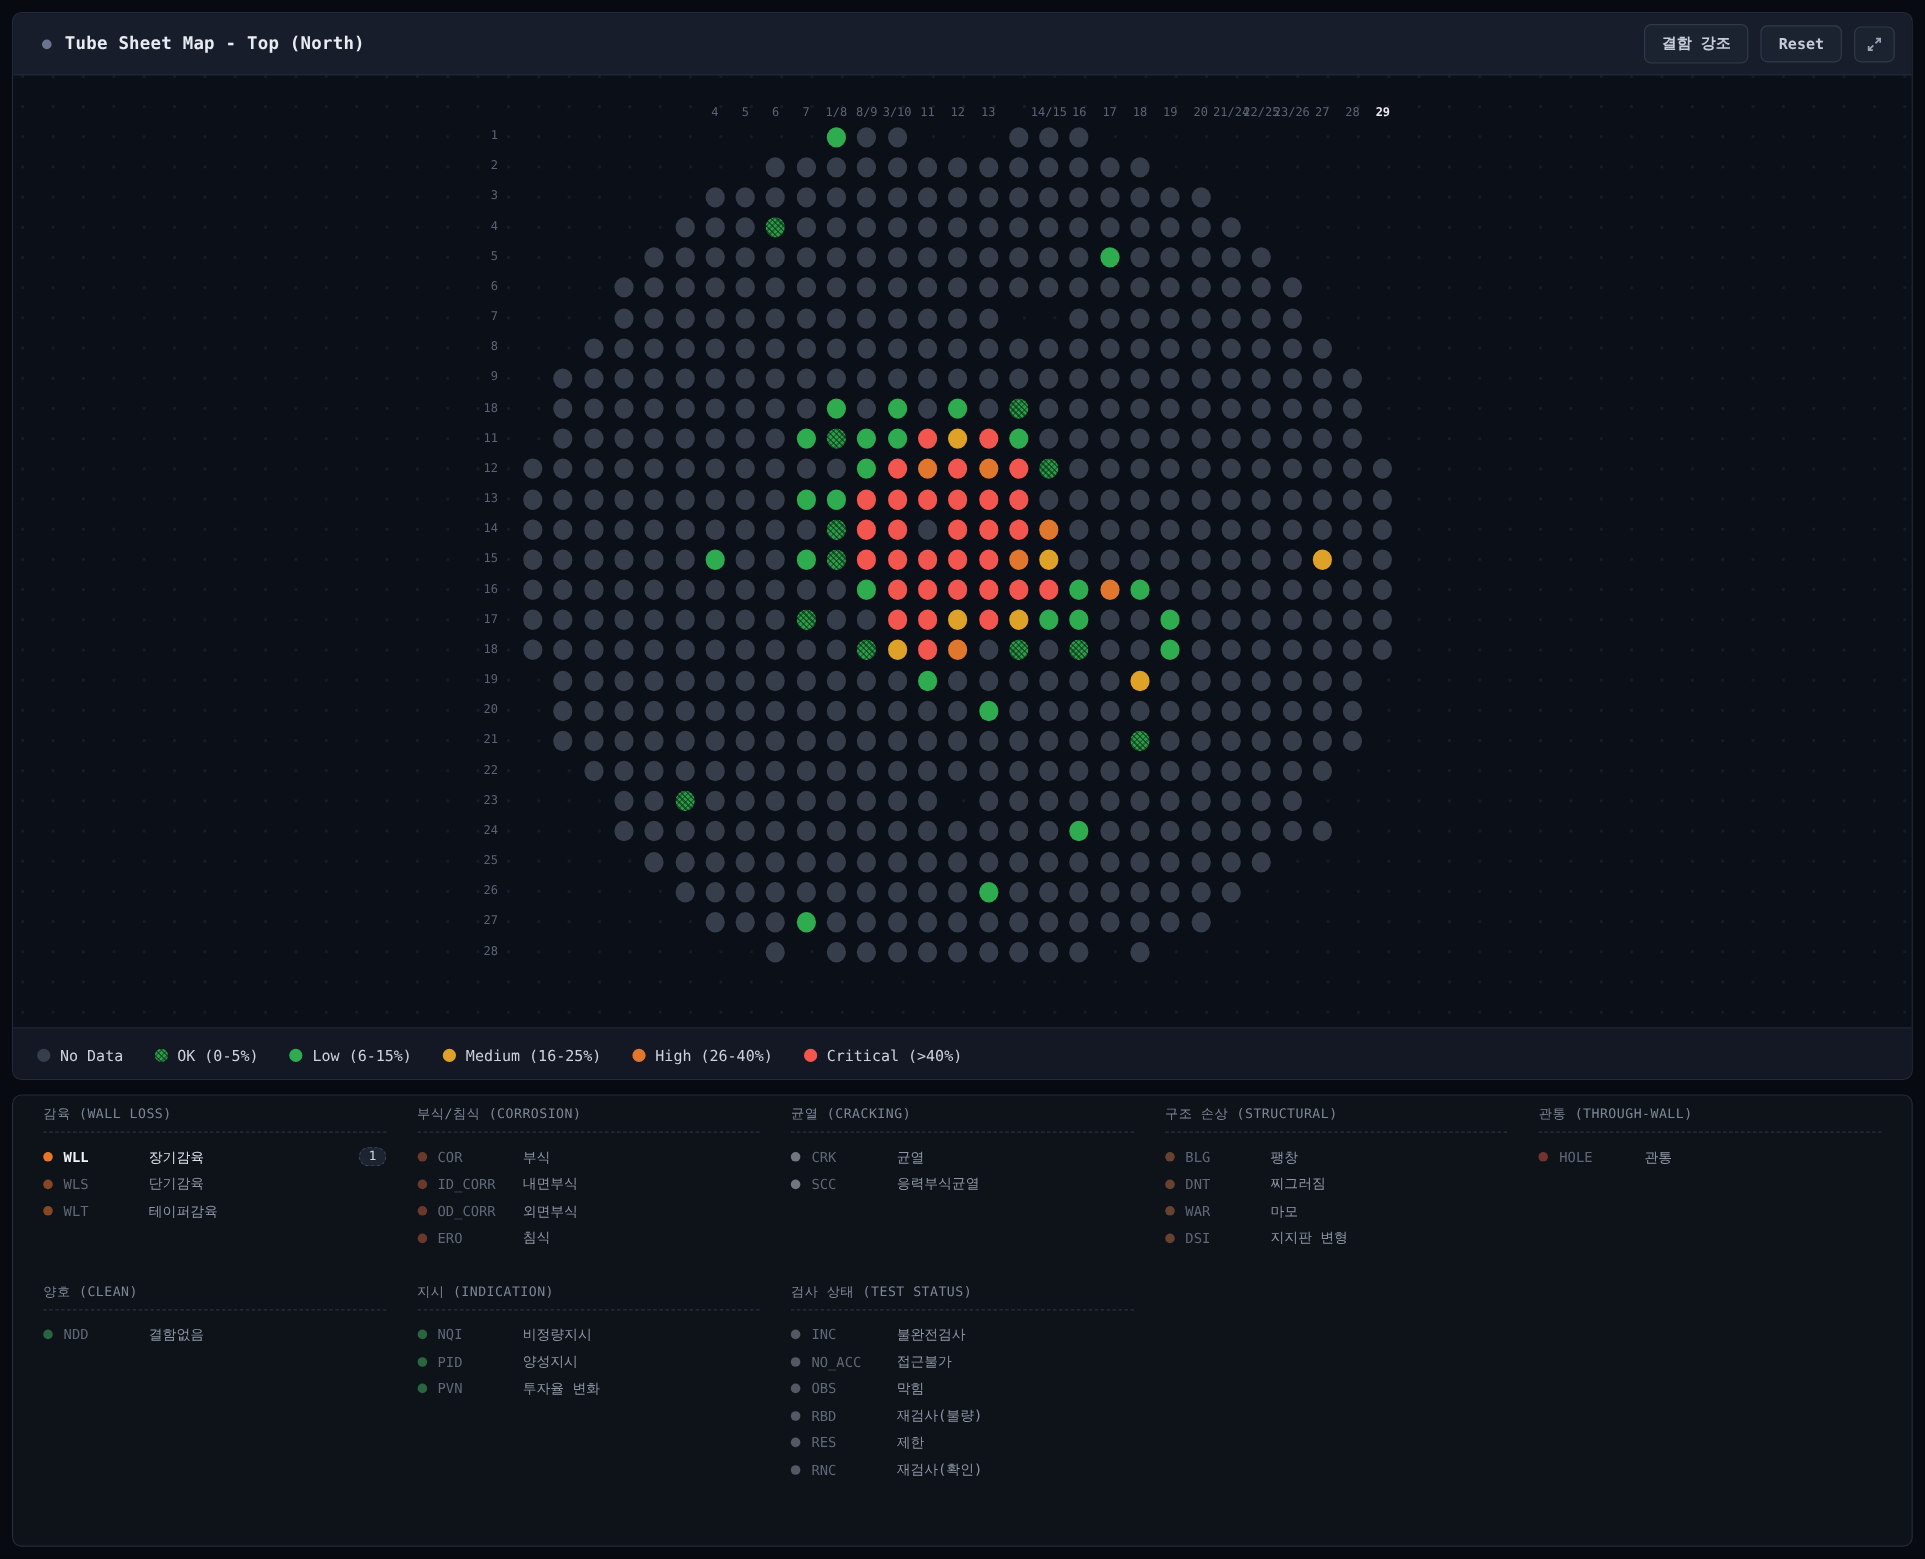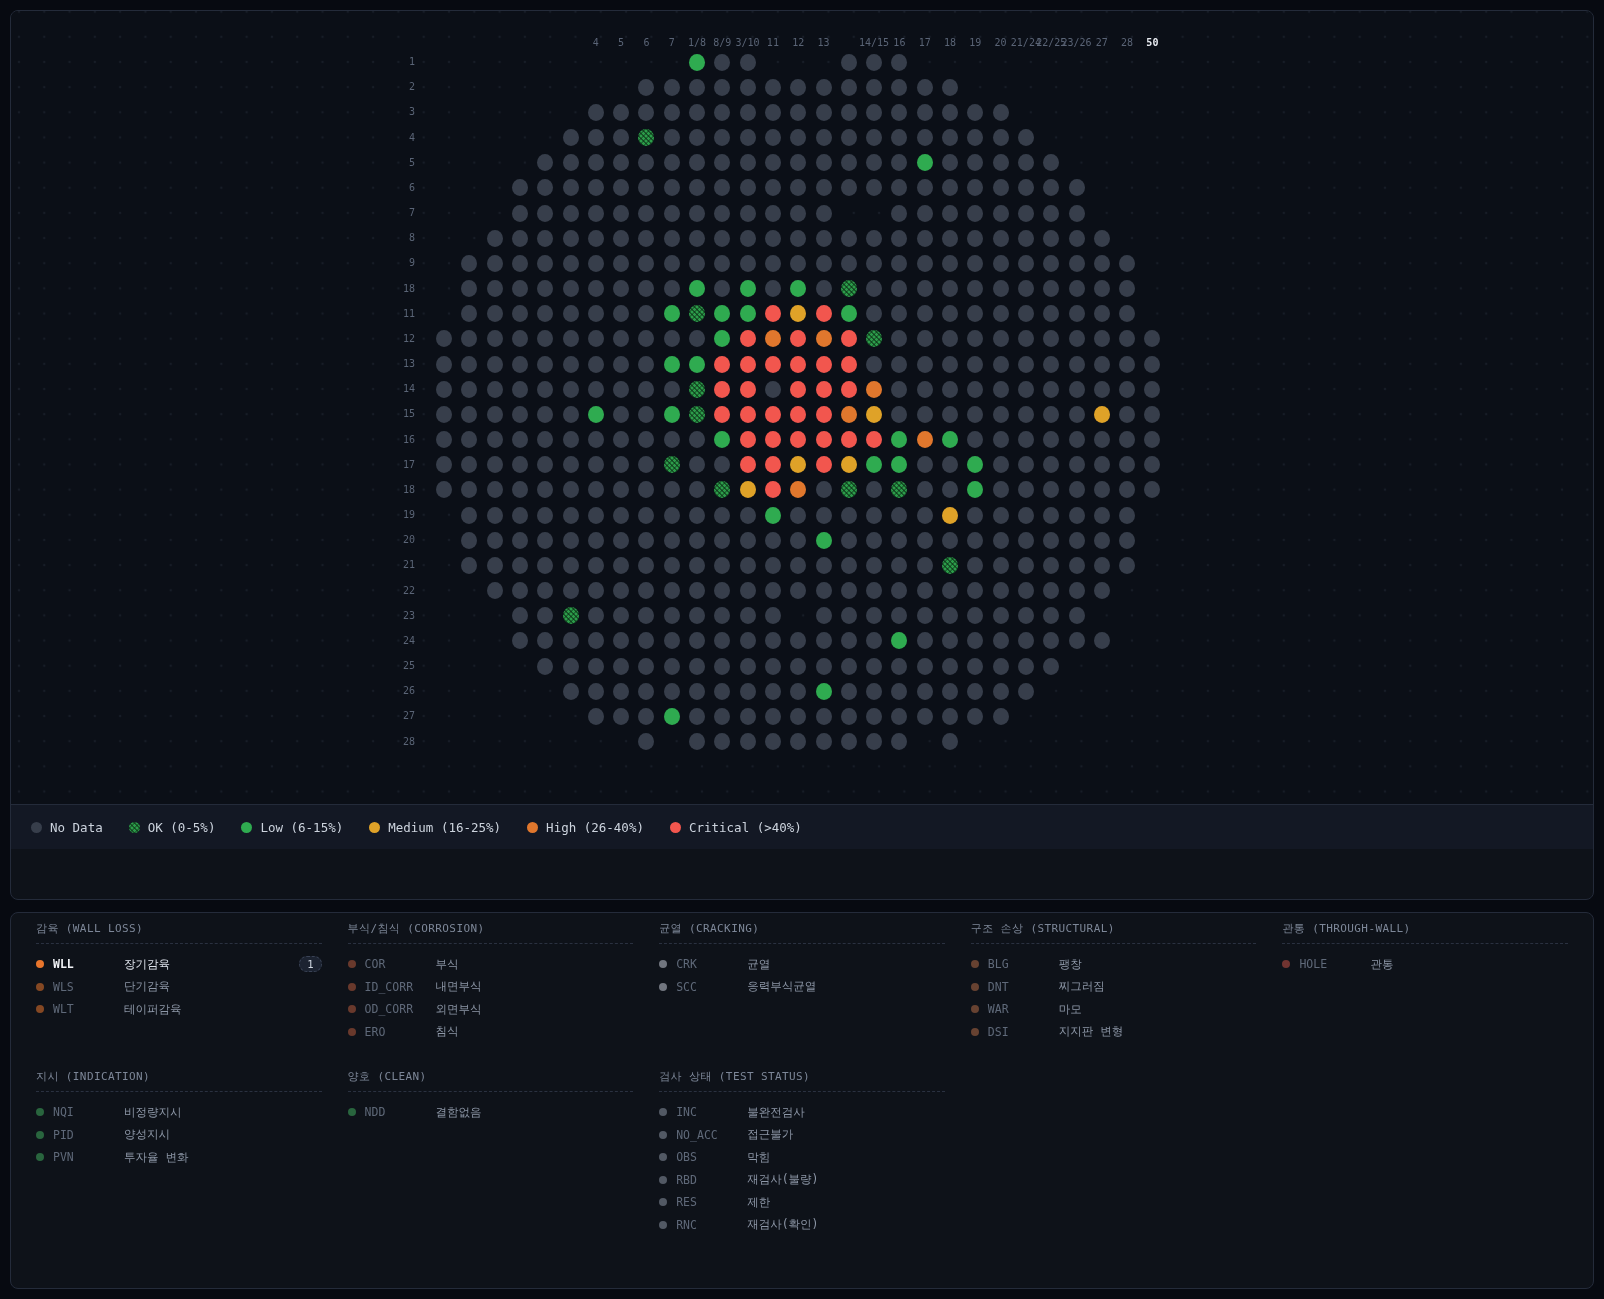--- a/index.html
+++ b/index.html
@@ -61,20 +61,34 @@
   .grp-item.active .code{color:#f2f4f8;font-weight:bold;}
   .grp-item.active .lbl{color:#dfe4ec;}
   .badge{margin-left:auto;font-size:10.5px;color:#cfd6e0;background:#1c2331;
     border:1px dashed #3a4356;border-radius:9px;padding:1px 7px;}
   svg{display:block;}
 </style>
 </head>
 <body>
 
 <div class="panel" id="panel-map">
+  <div class="p-header">
+    <span class="title-dot"></span>
+    <span class="p-title">Tube Sheet Map - Top (North)</span>
+    <span class="hdr-spacer"></span>
+    <button class="btn">결함 강조</button>
+    <button class="btn">Reset</button>
+    <button class="btn btn-icon">
+      <span>
+        <svg width="14" height="14" viewBox="0 0 16 16" fill="none" stroke="currentColor" stroke-width="1.6">
+          <path d="M9.5 2.5h4v4M13.5 2.5 9 7M6.5 13.5h-4v-4M2.5 13.5 7 9"></path>
+        </svg>
+      </span>
+    </button>
+  </div>
 
   <div class="map-area" id="map-area">
       <div class="col-label" style="left: 562.8px; top: 26px;">4</div>
       <div class="col-label" style="left: 588.1px; top: 26px;">5</div>
       <div class="col-label" style="left: 613.4px; top: 26px;">6</div>
       <div class="col-label" style="left: 638.7px; top: 26px;">7</div>
       <div class="col-label" style="left: 664px; top: 26px;">1/8</div>
       <div class="col-label" style="left: 689.3px; top: 26px;">8/9</div>
       <div class="col-label" style="left: 714.6px; top: 26px;">3/10</div>
       <div class="col-label" style="left: 739.9px; top: 26px;">11</div>
@@ -84,21 +98,21 @@
       <div class="col-label" style="left: 866.4px; top: 26px;">16</div>
       <div class="col-label" style="left: 891.7px; top: 26px;">17</div>
       <div class="col-label" style="left: 917px; top: 26px;">18</div>
       <div class="col-label" style="left: 942.3px; top: 26px;">19</div>
       <div class="col-label" style="left: 967.6px; top: 26px;">20</div>
       <div class="col-label" style="left: 992.9px; top: 26px;">21/24</div>
       <div class="col-label" style="left: 1018.2px; top: 26px;">22/25</div>
       <div class="col-label" style="left: 1043.5px; top: 26px;">23/26</div>
       <div class="col-label" style="left: 1068.8px; top: 26px;">27</div>
       <div class="col-label" style="left: 1094.1px; top: 26px;">28</div>
-      <div class="col-label strong" style="left: 1119.4px; top: 26px;">50</div>
+      <div class="col-label strong" style="left: 1119.4px; top: 26px;">29</div>
       <div class="row-label" style="left: 364px; top: 45px;">1</div>
       <div class="dot low" title="R1 C11 low" style="left: 678px; top: 42.5px;"></div>
       <div class="dot nodata" title="R1 C12 nodata" style="left: 703.3px; top: 42.5px;"></div>
       <div class="dot nodata" title="R1 C13 nodata" style="left: 728.6px; top: 42.5px;"></div>
       <div class="dot nodata" title="R1 C17 nodata" style="left: 829.8px; top: 42.5px;"></div>
       <div class="dot nodata" title="R1 C18 nodata" style="left: 855.1px; top: 42.5px;"></div>
       <div class="dot nodata" title="R1 C19 nodata" style="left: 880.4px; top: 42.5px;"></div>
       <div class="row-label" style="left: 364px; top: 70.17px;">2</div>
       <div class="dot nodata" title="R2 C9 nodata" style="left: 627.4px; top: 67.67px;"></div>
       <div class="dot nodata" title="R2 C10 nodata" style="left: 652.7px; top: 67.67px;"></div>
@@ -881,43 +895,43 @@
       </div>
       <div class="grp">
         <div class="grp-title">관통 (THROUGH-WALL)</div>
         <div class="grp-item">
           <div class="g-dot" style="background: rgb(194, 81, 69);"></div>
           <span class="code">HOLE</span>
           <span class="lbl">관통</span>
         </div>
       </div>
       <div class="grp">
+        <div class="grp-title">양호 (CLEAN)</div>
+        <div class="grp-item">
+          <div class="g-dot" style="background: rgb(63, 169, 92);"></div>
+          <span class="code">NDD</span>
+          <span class="lbl">결함없음</span>
+        </div>
+      </div>
+      <div class="grp">
         <div class="grp-title">지시 (INDICATION)</div>
         <div class="grp-item">
           <div class="g-dot" style="background: rgb(63, 169, 92);"></div>
           <span class="code">NQI</span>
           <span class="lbl">비정량지시</span>
         </div>
         <div class="grp-item">
           <div class="g-dot" style="background: rgb(63, 169, 92);"></div>
           <span class="code">PID</span>
           <span class="lbl">양성지시</span>
         </div>
         <div class="grp-item">
           <div class="g-dot" style="background: rgb(63, 169, 92);"></div>
           <span class="code">PVN</span>
           <span class="lbl">투자율 변화</span>
-        </div>
-      </div>
-      <div class="grp">
-        <div class="grp-title">양호 (CLEAN)</div>
-        <div class="grp-item">
-          <div class="g-dot" style="background: rgb(63, 169, 92);"></div>
-          <span class="code">NDD</span>
-          <span class="lbl">결함없음</span>
         </div>
       </div>
       <div class="grp">
         <div class="grp-title">검사 상태 (TEST STATUS)</div>
         <div class="grp-item">
           <div class="g-dot" style="background: rgb(138, 147, 163);"></div>
           <span class="code">INC</span>
           <span class="lbl">불완전검사</span>
         </div>
         <div class="grp-item">

